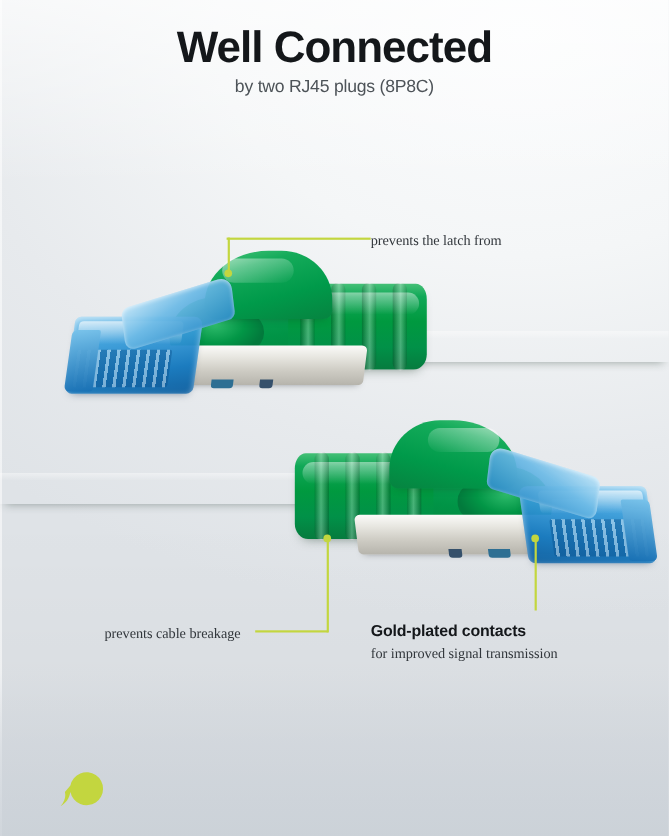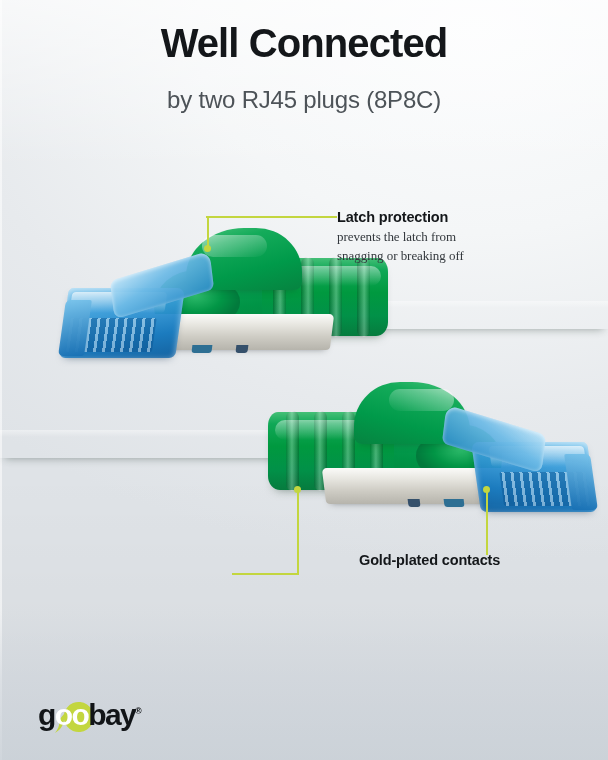--- a/index.html
+++ b/index.html
@@ -38,22 +38,22 @@
     pointer-events:none;
   }
 
   
   .header { position:absolute; top:22px; left:0; width:608px; text-align:center; z-index:6; }
   .title {
     font-size:40px; font-weight:bold; color:#14171a;
     letter-spacing:-0.9px; line-height:1.06;
   }
   .subtitle {
-    margin-top:22px;
-    font-size:24px; font-weight:normal; color:#4d5358;
+    margin-top:7px;
+    font-size:16px; font-weight:normal; color:#4d5358;
     letter-spacing:-0.2px; line-height:1.15;
   }
 
   
   .cable {
     position:absolute; z-index:2;
     background:
       linear-gradient(180deg,
         #35b36a 0%, #0ca353 14%, #009a4b 34%,
         #0094478 0%) ,
@@ -274,49 +274,46 @@
       <div class="plug-tip"></div>
     </div>
   </div>
 
   <div class="callout">
     <div class="cl-dot" style="left:204px; top:245px;"></div>
     <div class="cl-line" style="left:206.5px; top:216px; width:2px; height:32px;"></div>
     <div class="cl-line" style="left:206px; top:216px; width:131px; height:2px;"></div>
   </div>
   <div class="cl-text" style="left:337px; top:208px;">
-    <div class="cl-head">Latch protection</div>
     <div class="cl-body">
       <div>prevents the latch from</div>
-      <div>snagging or breaking off</div>
     </div>
   </div>
 
   <div class="callout">
     <div class="cl-dot" style="left:294px; top:486px;"></div>
     <div class="cl-line" style="left:296.5px; top:490px; width:2px; height:85px;"></div>
     <div class="cl-line" style="left:232px; top:573px; width:66px; height:2px;"></div>
   </div>
   <div class="cl-text" style="left:95px; top:565px;">
     <div class="cl-body">
+      <div>prevents cable breakage</div>
     </div>
   </div>
 
   <div class="callout">
     <div class="cl-dot" style="left:483px; top:486px;"></div>
     <div class="cl-line" style="left:485.5px; top:490px; width:2px; height:65px;"></div>
   </div>
-  <div class="cl-text" style="left:337px; top:551px;margin-left:22px;">
+  <div class="cl-text" style="left:337px; top:565px;">
     <div class="cl-head">Gold-plated contacts</div>
     <div class="cl-body">
+      <div>for improved signal transmission</div>
     </div>
   </div>
 
   <div id="logo">
     <svg width="140" height="40" viewBox="0 0 140 40">
       <path d="M22 16 a15 15 0 1 1 0 6 c-1 6 -4 10 -9 13 c4 -5 5 -9 4 -13 z" fill="#c3d63f" transform="translate(4,-2)"></path>
     </svg>
-    <div class="logo-word">
-      <span>g</span><span style="color:#ffffff;">oo</span><span>bay</span><span class="logo-reg">®</span>
-    </div>
   </div>
 
 </div>
 
 </body></html>

